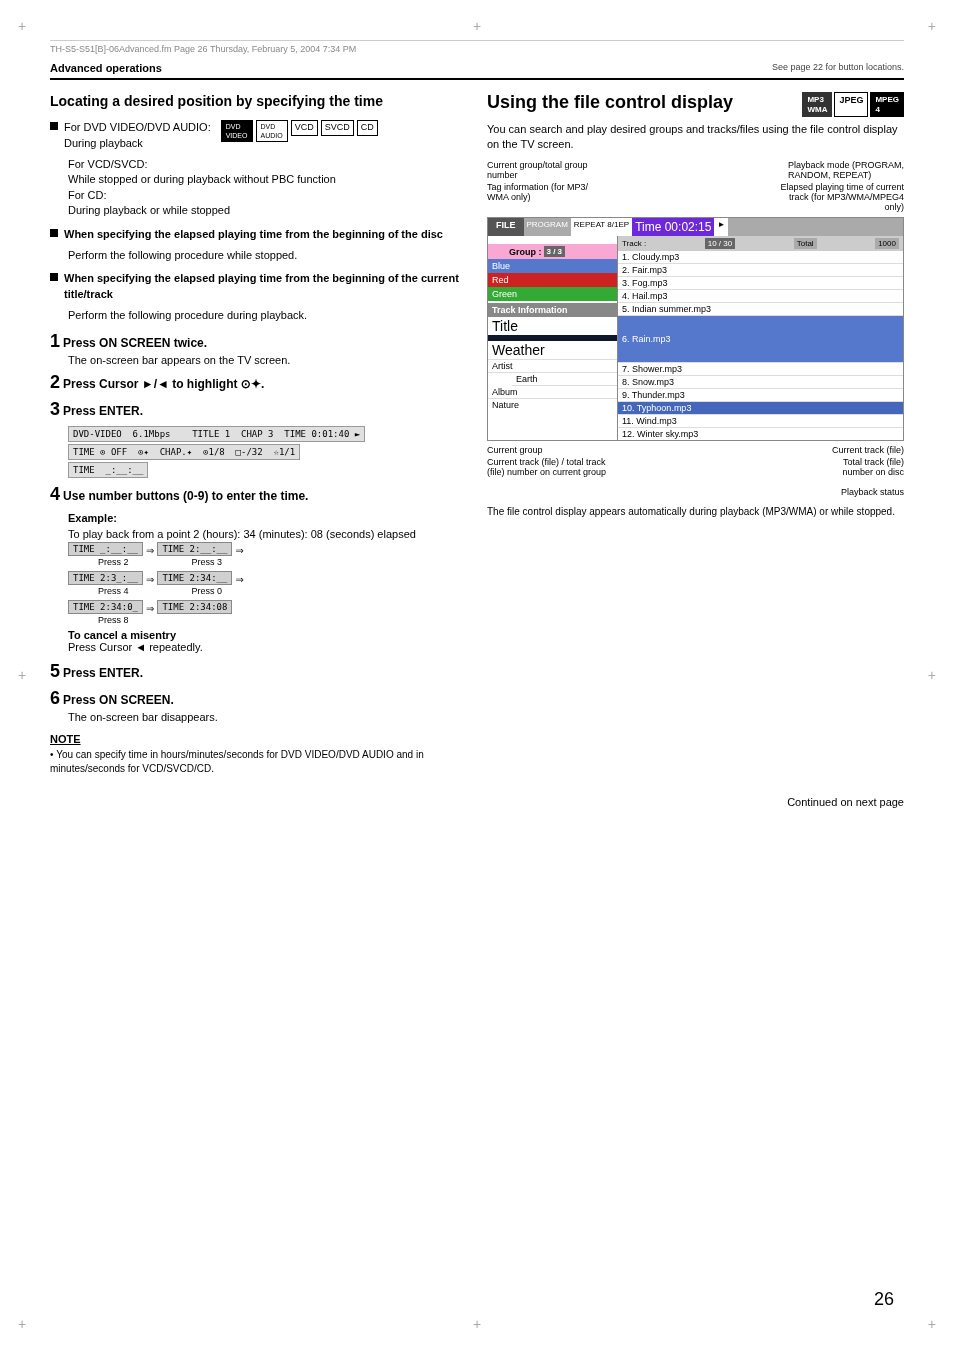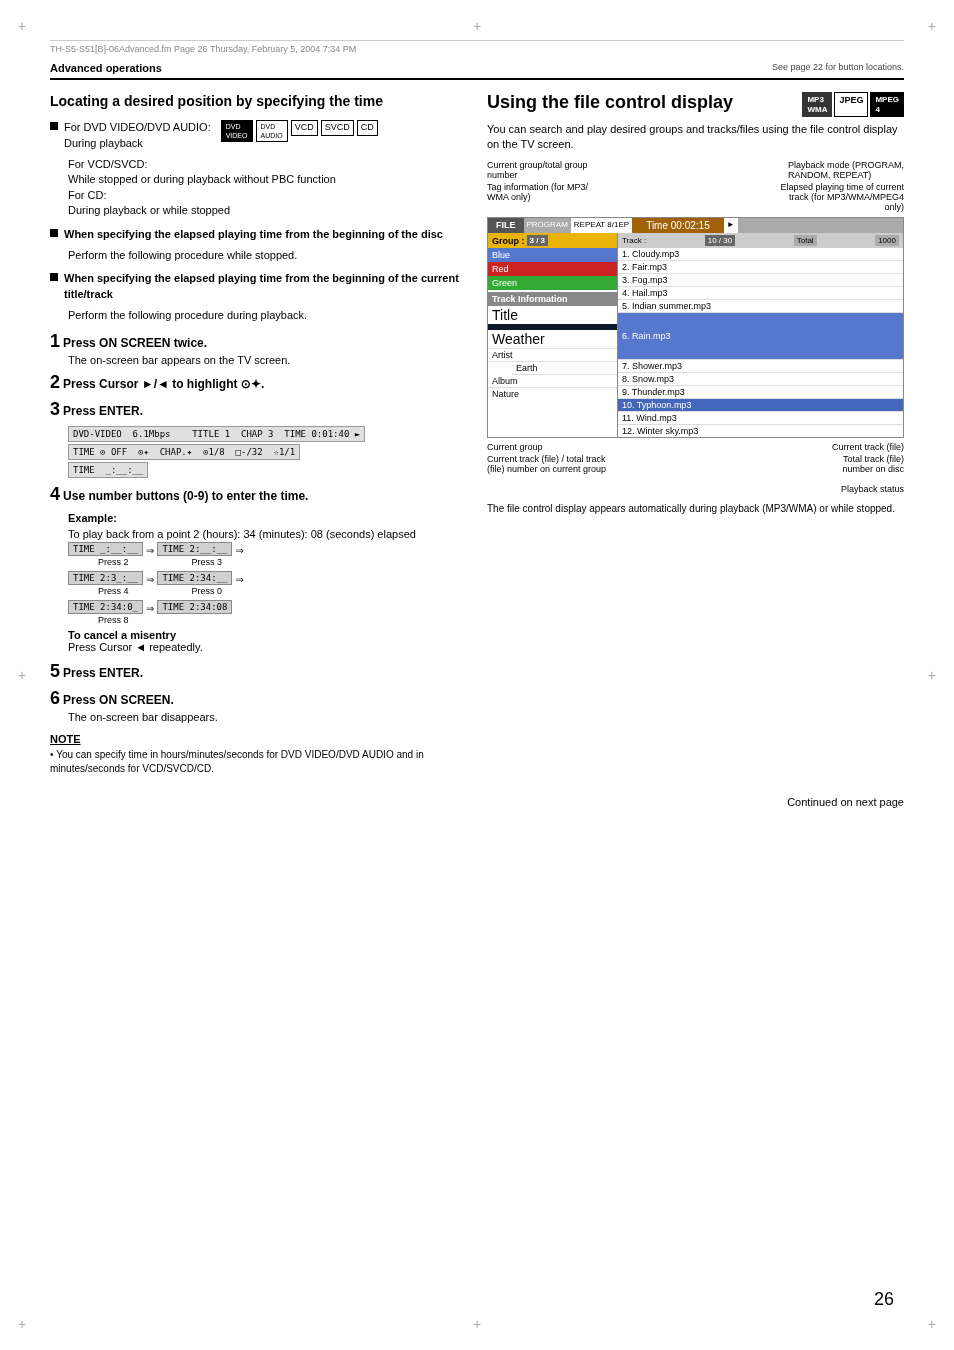--- a/index.html
+++ b/index.html
@@ -450,30 +450,30 @@
           <span style="text-align:right;">Elapsed playing time of current<br>track (for MP3/WMA/MPEG4<br>only)</span>
         </div>
 
         <div class="fcd-container">
 
           <div class="fcd-header">
             <div class="fcd-header-file">FILE</div>
             <div style="flex:1;display:flex;background:#aaa;">
               <span style="padding:2px 3px;font-size:8px;">PROGRAM</span>
               <span style="padding:2px 3px;font-size:8px;background:#fff;color:#000;">REPEAT 8/1EP</span>
-              <span style="padding:2px 14px;font-size:10px;background:#a16207;color:#fff;">Time 00:02:15</span>
+              <span style="padding:2px 3px;font-size:12px;background:#6d28d9;color:#fff;">Time 00:02:15</span>
               <span style="padding:2px 3px;font-size:8px;background:#fff;color:#000;">►</span>
             </div>
           </div>
 
           <div style="display:flex;">
 
             <div style="width:130px;border-right:1px solid #888;">
 
-              <div style="background:#eab308;padding:2px 4px;font-size:9px;font-weight:bold;display:flex;align-items:center;">
+              <div style="background:#f9a8d4;padding:2px 21px;font-size:9px;font-weight:bold;display:flex;align-items:center;margin-top:8px;">
                 Group :
                 <span style="background:#666;color:#fff;padding:1px 3px;font-size:8px;margin:0 2px;">3 / 3</span>
               </div>
 
               <div style="background:#5577cc;color:#fff;padding:2px 4px;font-size:9px;">Blue</div>
               <div style="background:#cc2222;color:#fff;padding:2px 4px;font-size:9px;">Red</div>
               <div style="background:#33aa33;color:#fff;padding:2px 4px;font-size:9px;">Green</div>
 
               <div style="background:#888;color:#fff;padding:2px 4px;font-size:9px;font-weight:bold;margin-top:2px;">Track  Information</div>
 

